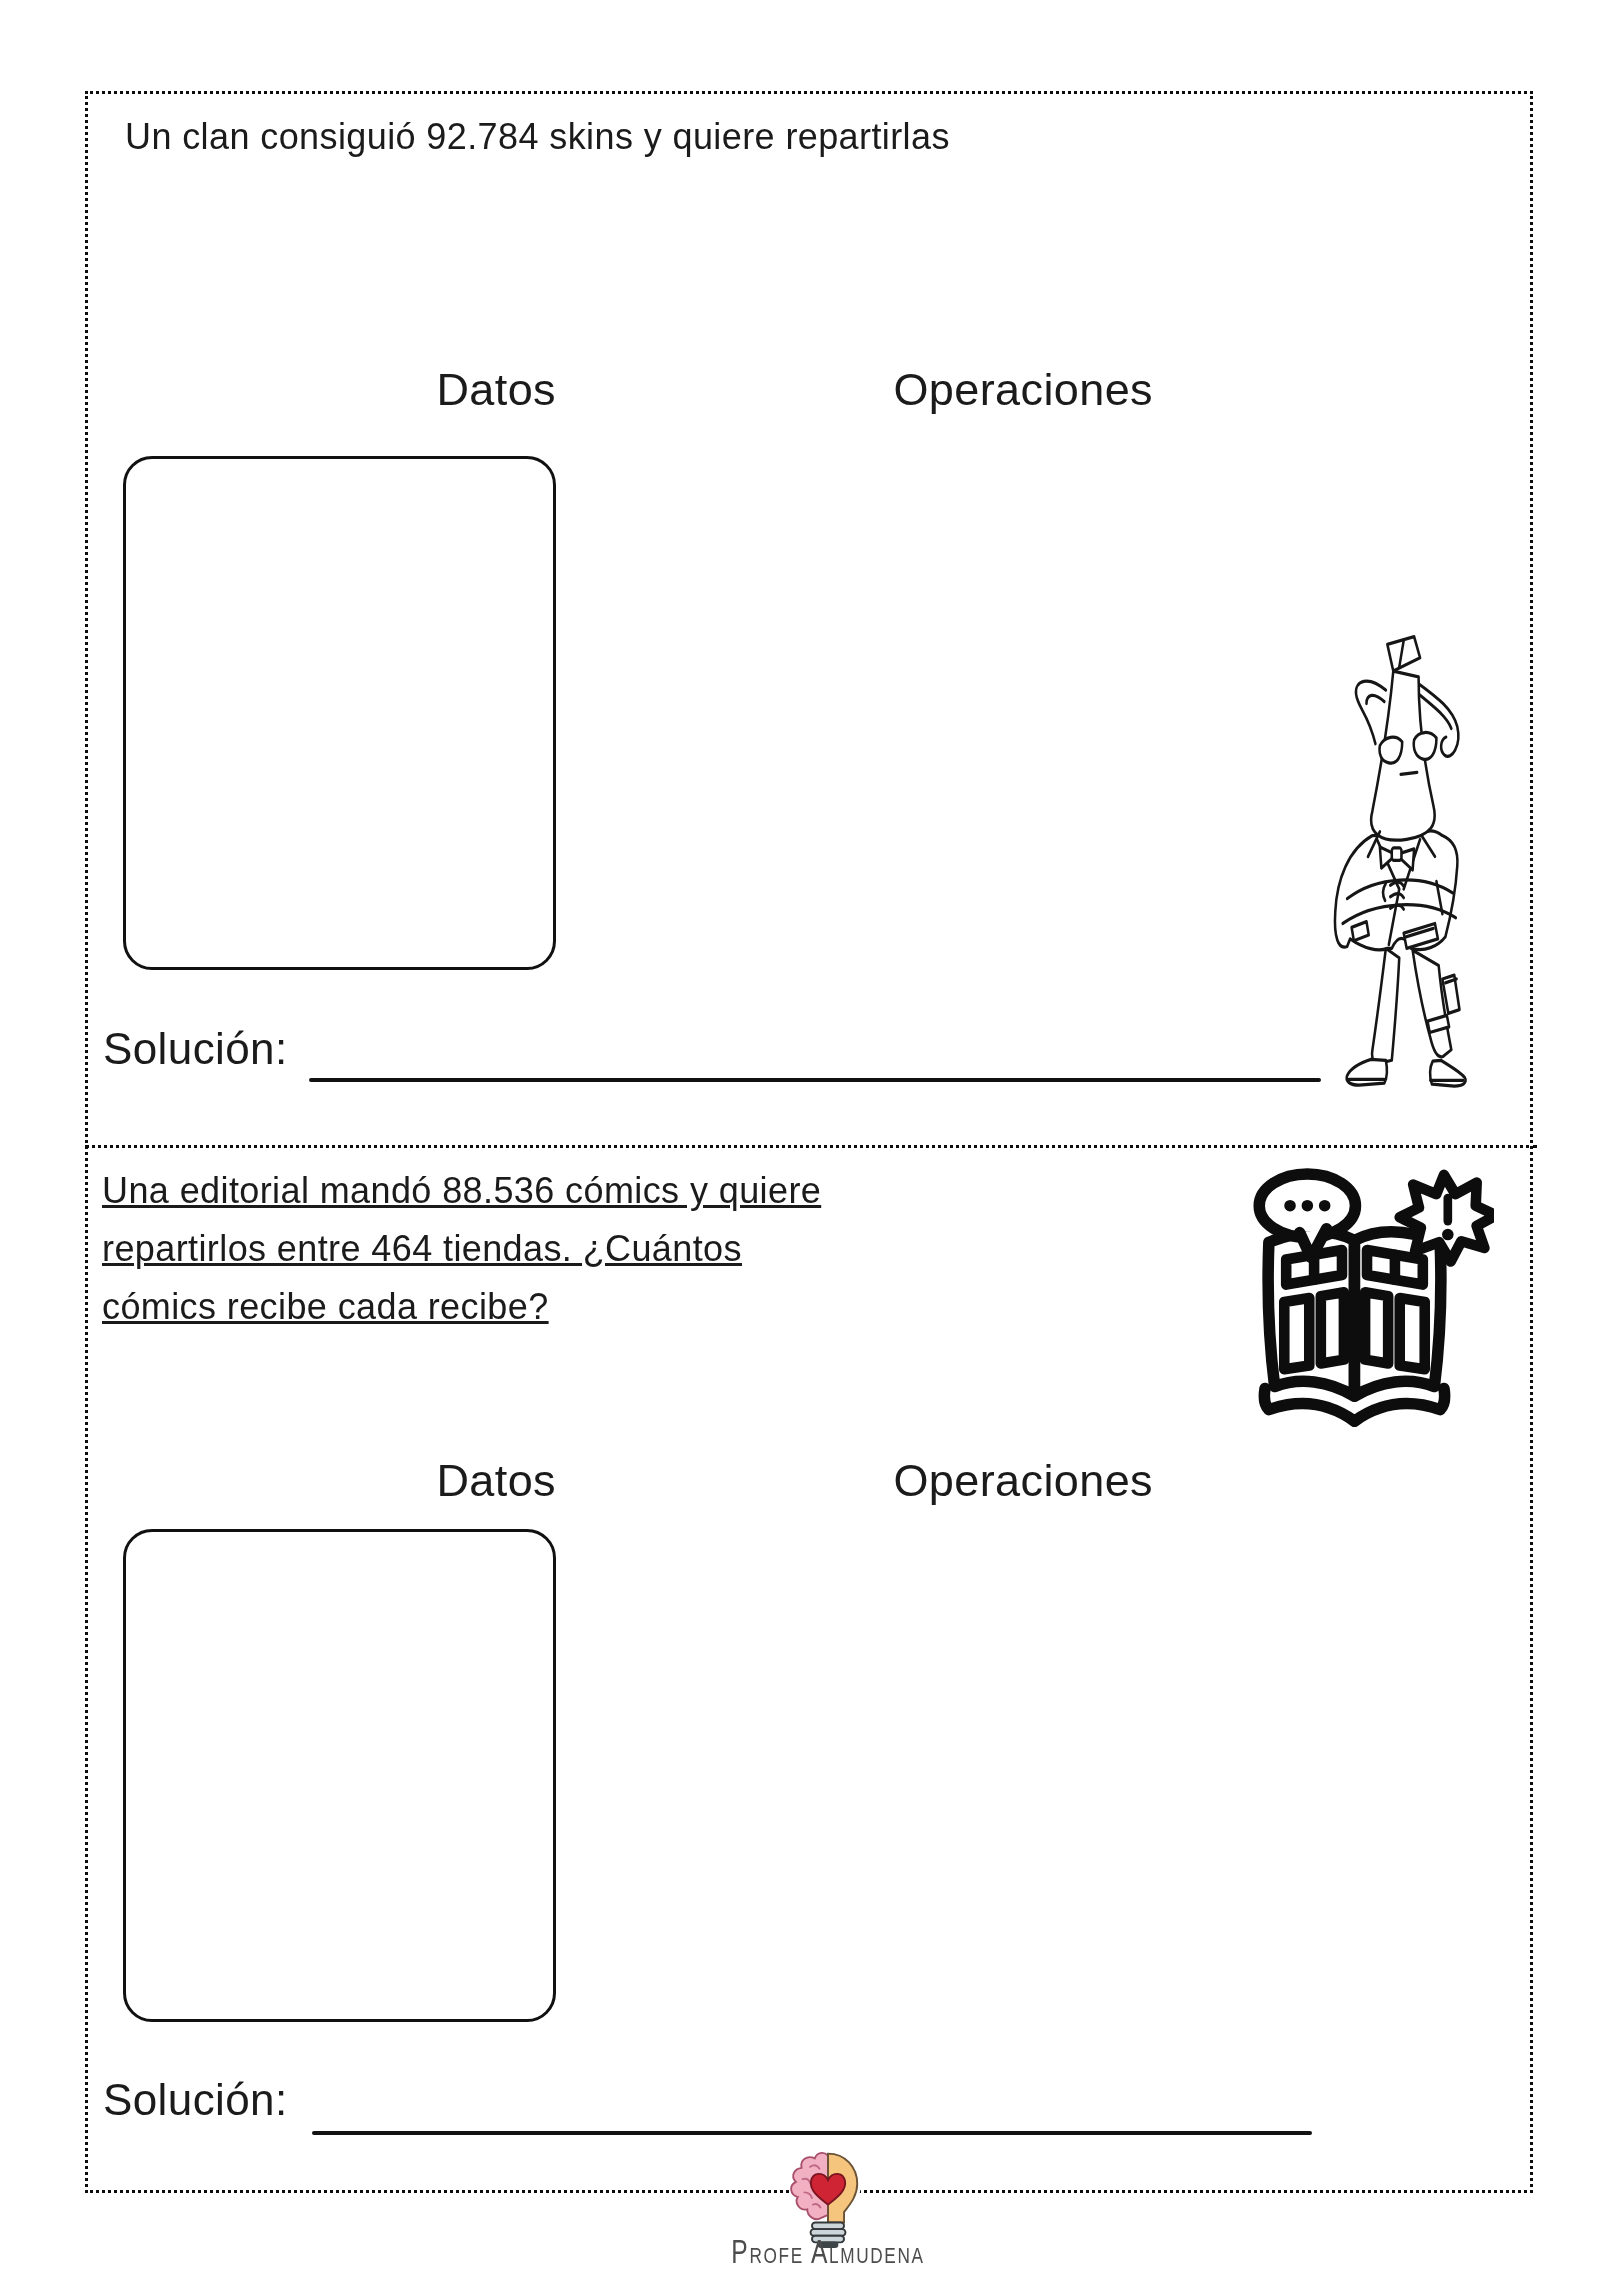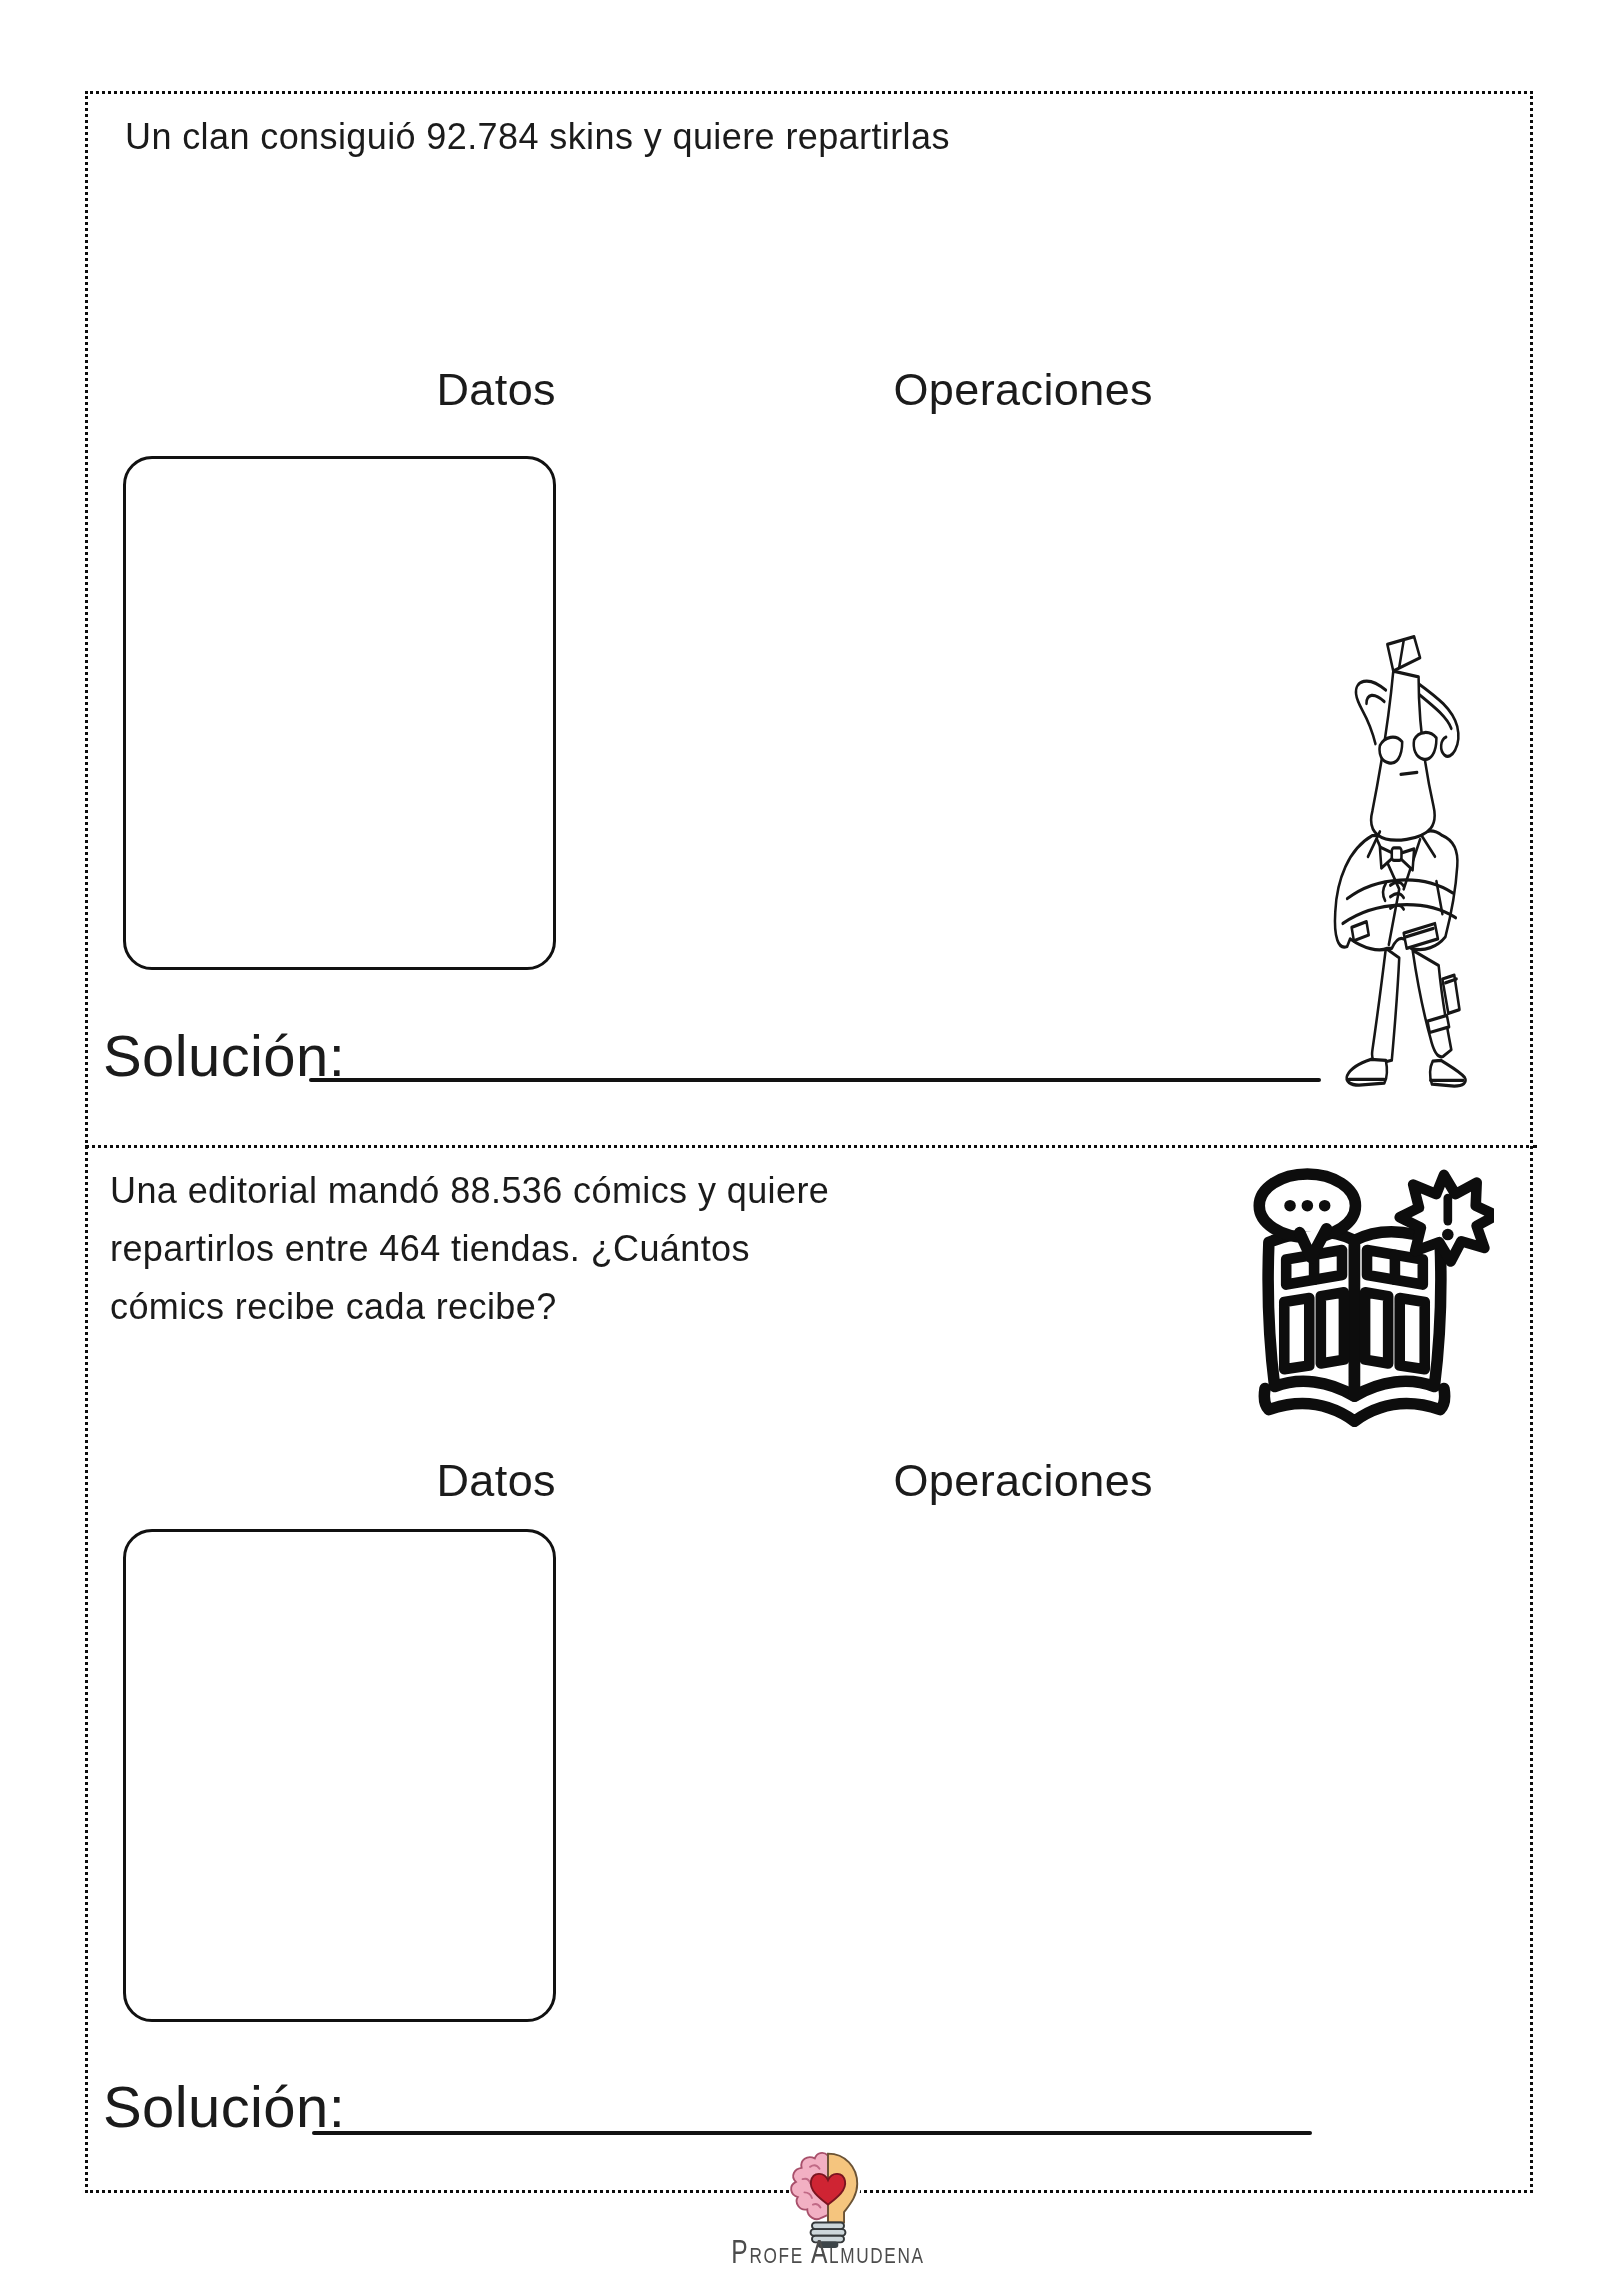--- a/index.html
+++ b/index.html
@@ -30,21 +30,21 @@
     font-size:45px;font-weight:500;letter-spacing:0.4px;color:#1b1b1b;
     text-align:right;line-height:1;
   }
   .answer-box{
     position:absolute;width:433px;
     border:3.4px solid #111;border-radius:29px;
     box-sizing:border-box;background:#fff;
   }
   .solucion{
     position:absolute;left:103px;
-    font-size:58px;font-weight:500;letter-spacing:0.4px;color:#1b1b1b;line-height:1;
+    font-size:44px;font-weight:500;letter-spacing:0.4px;color:#1b1b1b;line-height:1;
   }
   .sol-line{
     position:absolute;height:3.9px;background:#121212;border-radius:2px;
   }
   .figure{position:absolute;}
   .brand{
     position:absolute;left:632px;top:2235px;width:392px;
     text-align:center;
     font-size:30px;font-variant:small-caps;letter-spacing:2px;color:#4c4c4c;
     transform:scaleX(.82) scaleY(1.08);
@@ -117,21 +117,21 @@
       <path d="M130,152 L152,150"></path>
 
       <path d="M102,212 L86,238"></path>
       <path d="M158,216 L176,238"></path>
       <path fill="#fff" d="M102,228 L124,236 L104,250 Z"></path>
       <path fill="#fff" d="M148,230 L124,236 L146,252 Z"></path>
       <rect fill="#fff" x="118" y="229" width="13" height="13" rx="3"></rect>
     </g>
   </svg>
 
-  <div class="ptext" style="left:110px;top:1162px;">
+  <div class="ptext" style="left:102px;top:1162px;text-decoration:underline;">
     <div>Una editorial mandó 88.536 cómics y quiere</div>
     <div>repartirlos entre 464 tiendas. ¿Cuántos</div>
     <div>cómics recibe cada recibe?</div>
   </div>
 
   <svg class="figure" style="left:1215px;top:1166px;" width="279" height="267" viewBox="0 0 290 275">
     <g fill="none" stroke="#0d0d0d" stroke-width="12" stroke-linejoin="round" stroke-linecap="round">
 
       <path d="M52,230 C50,242 52,248 56,252 C90,240 120,246 145,264 C170,246 200,240 234,252 C238,248 240,242 238,230"></path>
 

